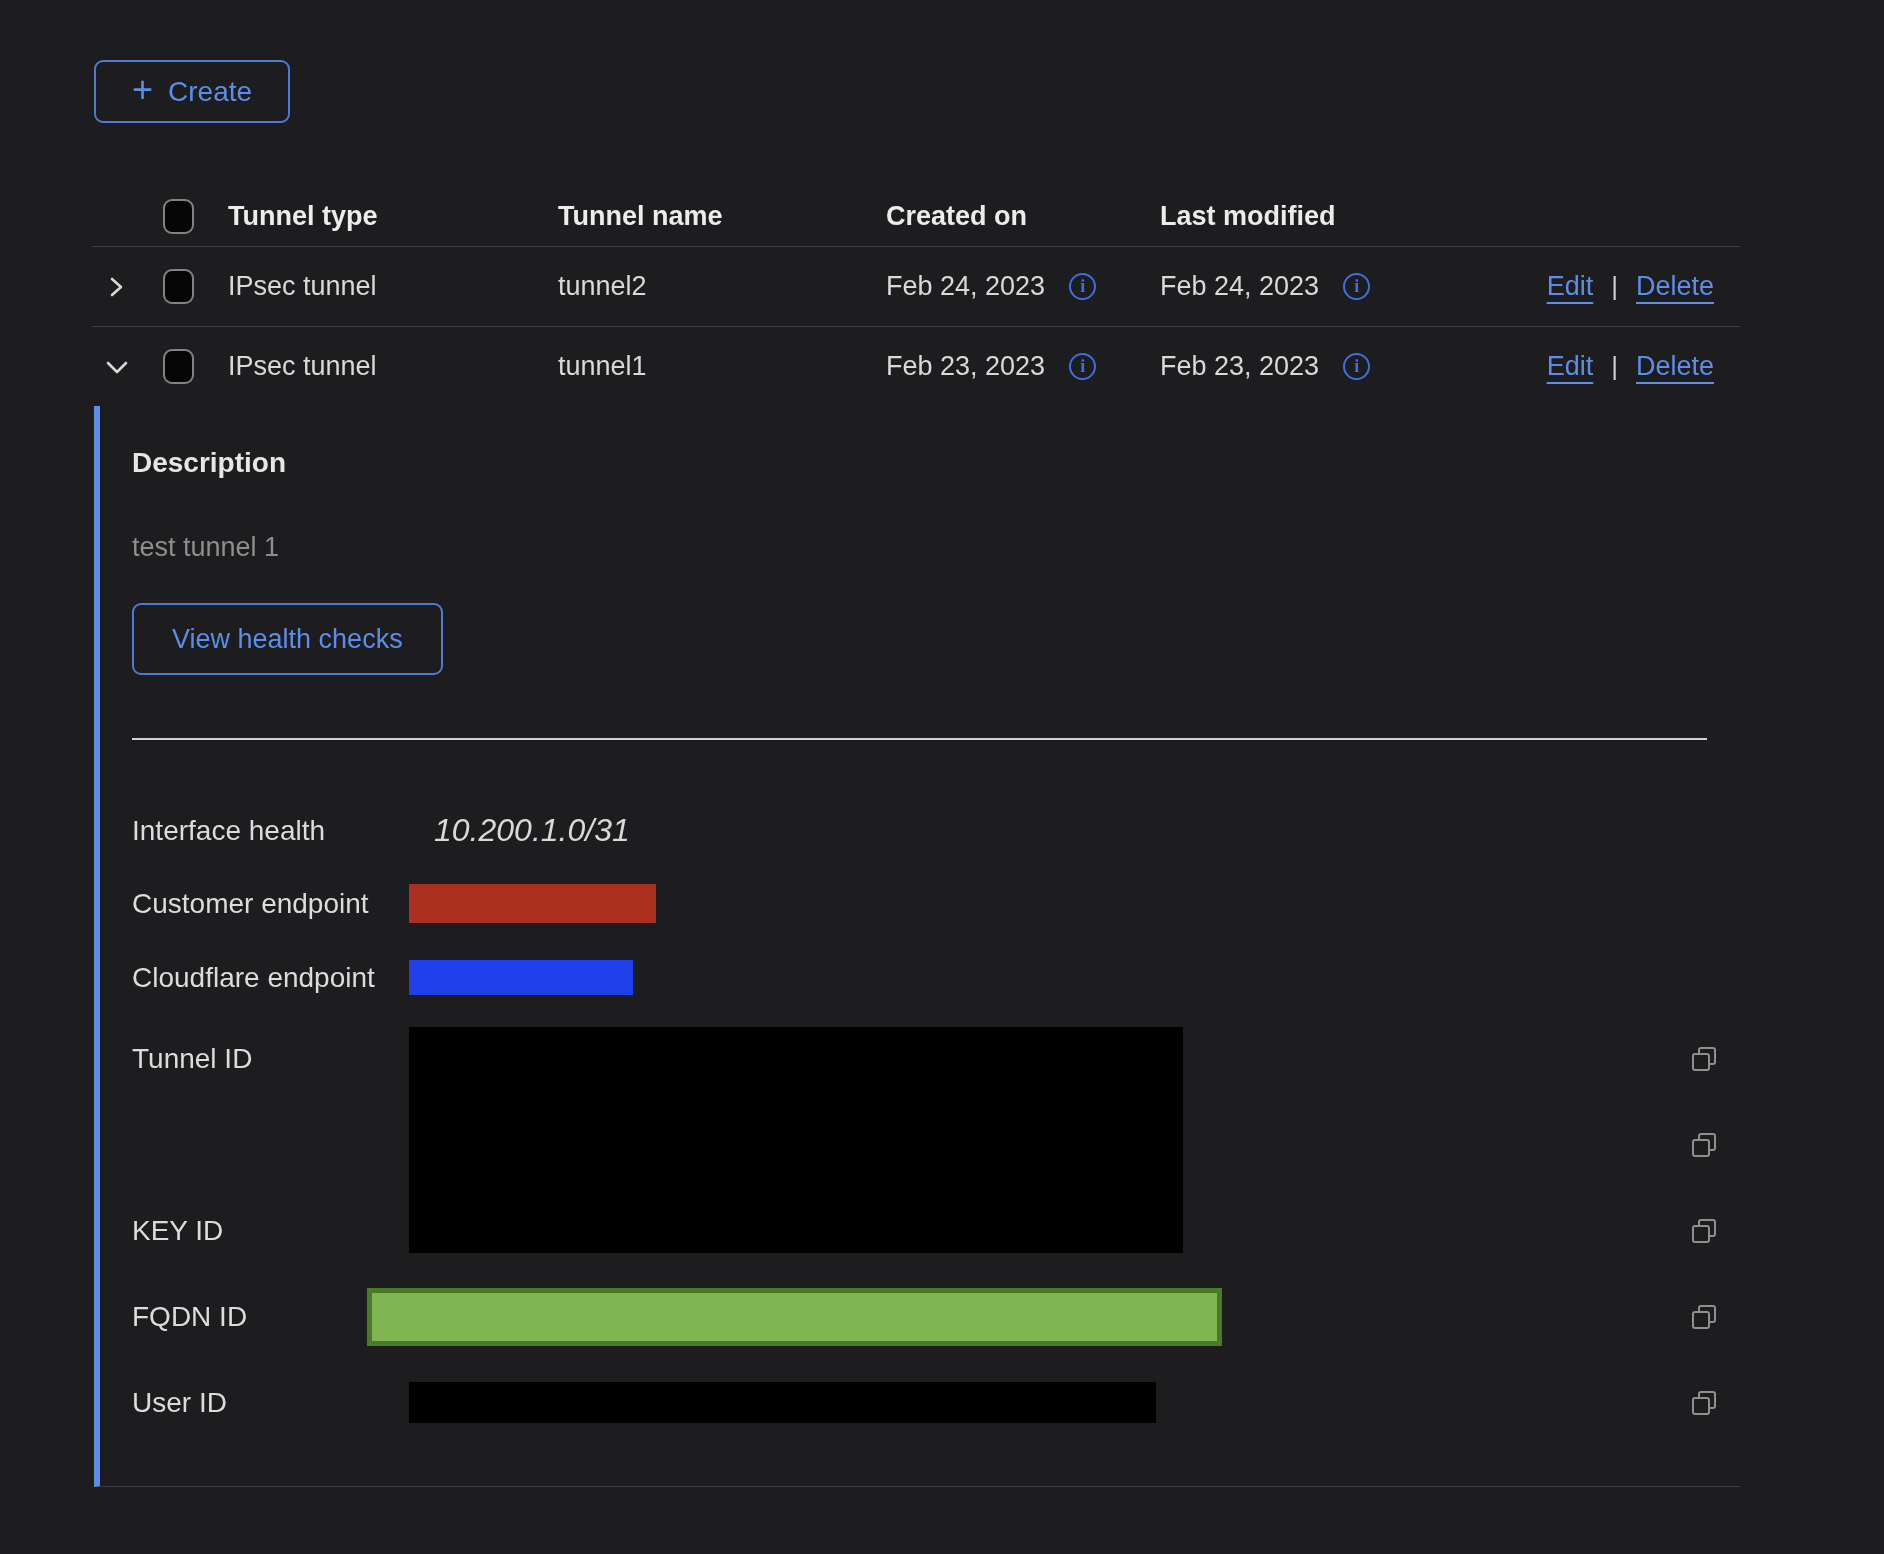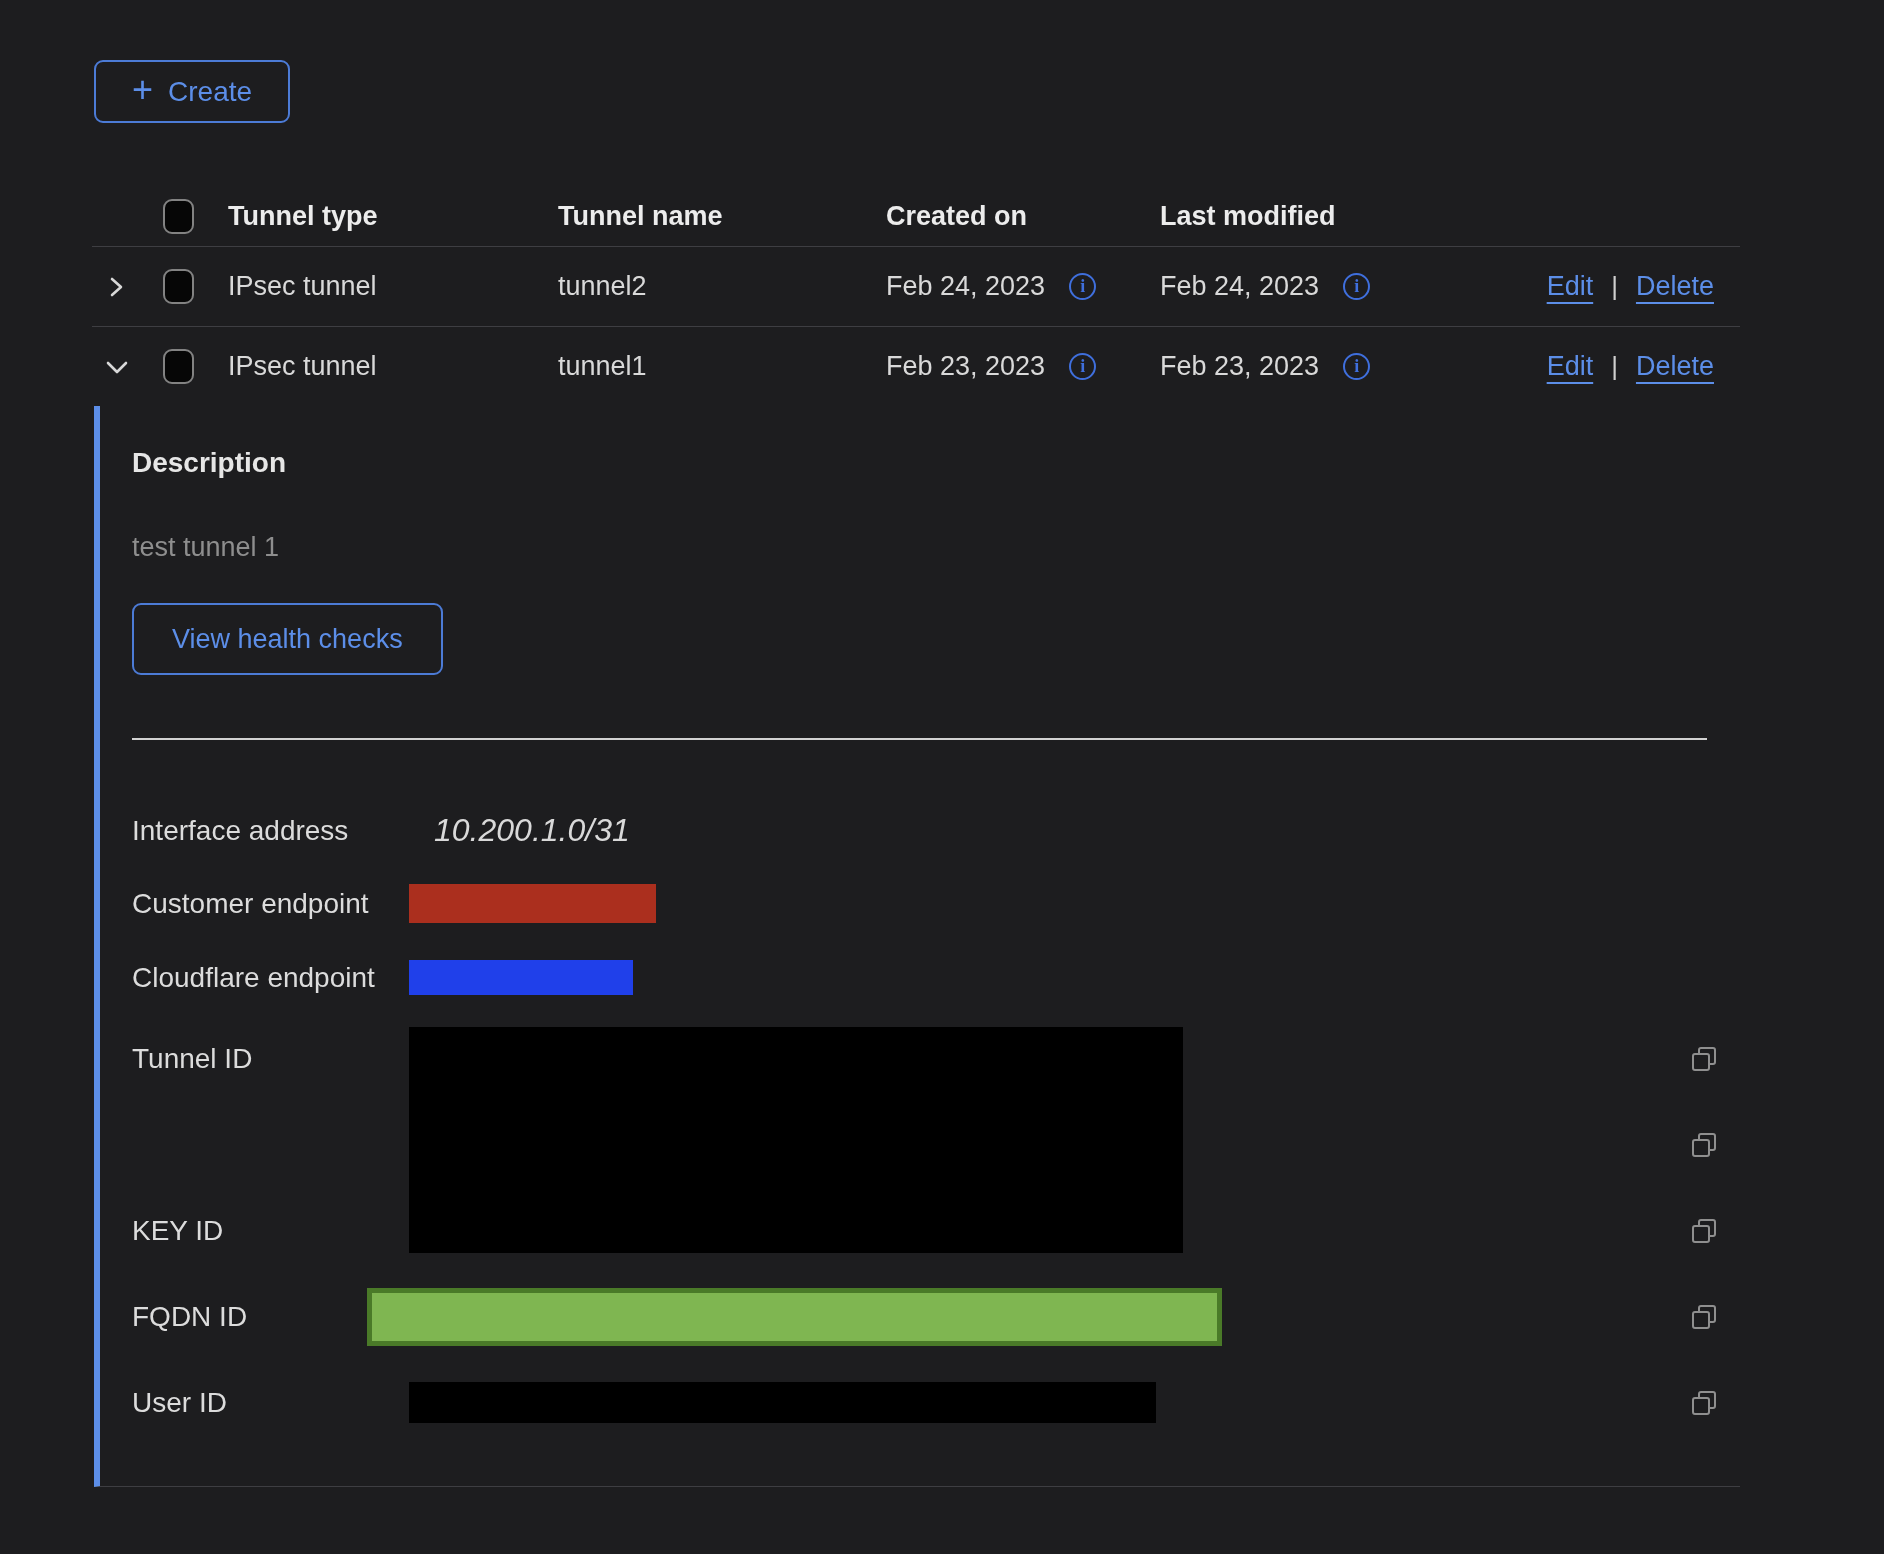--- a/index.html
+++ b/index.html
@@ -214,21 +214,21 @@
   <div class="desc-value">test tunnel 1</div>
 
   <button class="health-btn">
     <span>View health checks</span>
   </button>
 
   <hr class="panel-divider">
 
   <div class="details">
 
-    <div class="dlabel r1 c1">Interface address</div>
+    <div class="dlabel r1 c1">Interface health</div>
     <div class="dvalue-text r1 c2">10.200.1.0/31</div>
 
     <div class="dlabel r2 c1">Customer endpoint</div>
     <div class="redact redact-red r2 c2"></div>
 
     <div class="dlabel r3 c1">Cloudflare endpoint</div>
     <div class="redact redact-blue r3 c2"></div>
 
     <div class="dlabel r4 c1">Tunnel ID</div>
     <div class="dlabel r6 c1">KEY ID</div>

